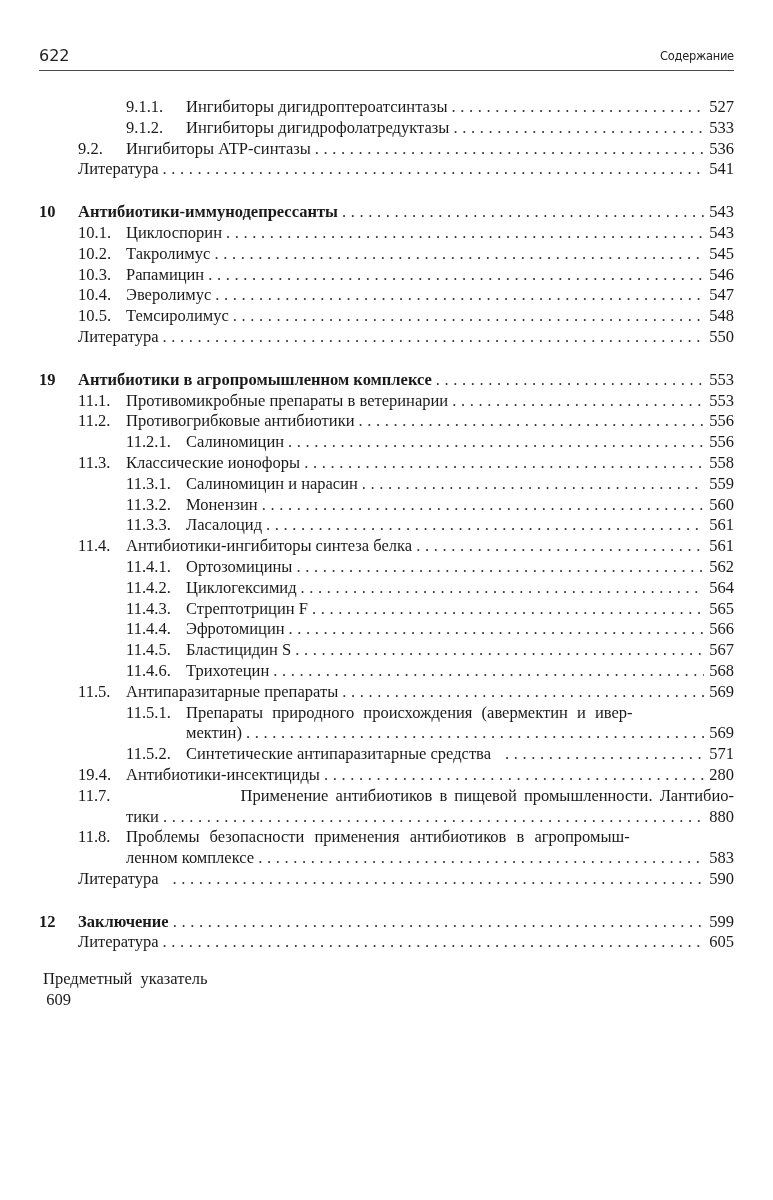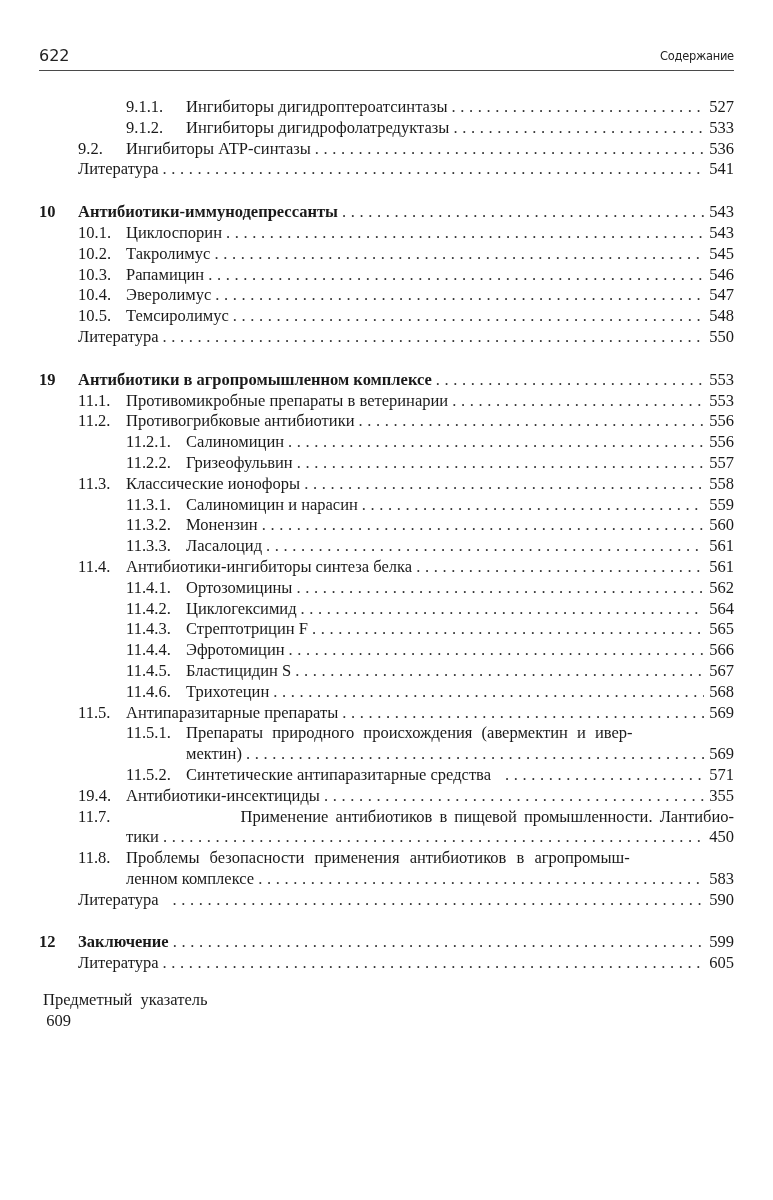--- a/index.html
+++ b/index.html
@@ -125,26 +125,20 @@
     <span class="title">Противогрибковые антибиотики</span>
     <span class="dots"></span>
     <span class="page">556</span>
   </div>
   <div class="row lvl2">
     <span class="num">11.2.1.</span>
     <span class="title">Салиномицин</span>
     <span class="dots"></span>
     <span class="page">556</span>
   </div>
-  <div class="row lvl2">
-    <span class="num">11.2.2.</span>
-    <span class="title">Гризеофульвин</span>
-    <span class="dots"></span>
-    <span class="page">557</span>
-  </div>
   <div class="row lvl1">
     <span class="num">11.3.</span>
     <span class="title">Классические ионофоры</span>
     <span class="dots"></span>
     <span class="page">558</span>
   </div>
   <div class="row lvl2">
     <span class="num">11.3.1.</span>
     <span class="title">Салиномицин и нарасин</span>
     <span class="dots"></span>
@@ -223,31 +217,31 @@
   <div class="row lvl2">
     <span class="num">11.5.2.</span>
     <span class="title">Синтетические антипаразитарные средства</span>
     <span class="dots" style="margin-left:14px;"></span>
     <span class="page">571</span>
   </div>
   <div class="row lvl1">
     <span class="num">19.4.</span>
     <span class="title">Антибиотики-инсектициды</span>
     <span class="dots"></span>
-    <span class="page">355</span>
+    <span class="page">280</span>
   </div>
 
   <div class="row lvl1">
     <span class="num">11.7.</span>
     <span class="title" style="flex:1 1 auto; word-spacing:3px;text-align:right;">Применение антибиотиков в пищевой промышленности. Лантибио-</span>
   </div>
   <div class="row cont1">
     <span class="title">тики</span>
     <span class="dots"></span>
-    <span class="page">450</span>
+    <span class="page">880</span>
   </div>
 
   <div class="row lvl1">
     <span class="num">11.8.</span>
     <span class="title" style="flex:1 1 auto; word-spacing:6px;">Проблемы безопасности применения антибиотиков в агропромыш-</span>
   </div>
   <div class="row cont1">
     <span class="title">ленном комплексе</span>
     <span class="dots"></span>
     <span class="page">583</span>

